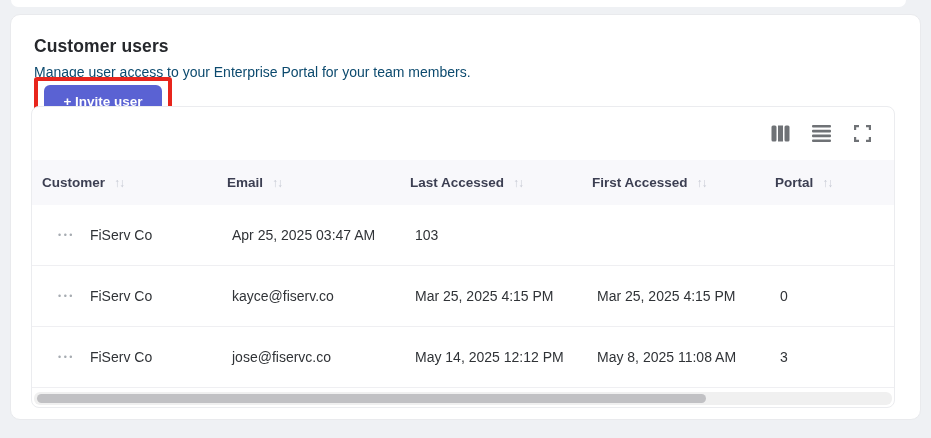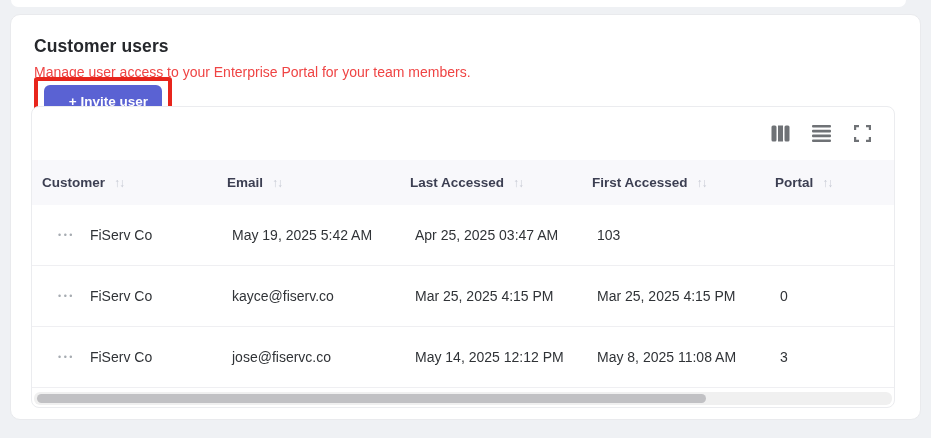--- a/index.html
+++ b/index.html
@@ -21,31 +21,31 @@
   }
   .card-header {
     display:flex; justify-content:space-between; align-items:flex-start;
     padding:21px 16px 0 23px;
     flex-direction:column;
   }
   .page-title {
     margin:0; font-size:17.5px; font-weight:700; color:#26282c; letter-spacing:.1px;
   }
   .page-subtitle {
-    margin:7px 0 0 0; font-size:14px; color:#ef4444;
+    margin:7px 0 0 0; font-size:14px; color:#0c4a6e;
   }
   .annotation-box {
     border:4px solid #e8251c; border-radius:3px; padding:4px 6px;
     margin-top:-3px;
   }
   .invite-btn {
     display:block; border:none; cursor:pointer;
     background:#5a62d3; color:#ffffff;
     font-family:inherit; font-size:13.5px; font-weight:700;
-    padding:9px 14px; border-radius:6px; min-width:118px;text-align:right;
+    padding:9px 14px; border-radius:6px; min-width:118px;
   }
   .table-panel {
     position:absolute; left:20px; top:91px; width:864px; height:302px;
     border:1px solid #ebecef; border-radius:8px; background:#fff; overflow:hidden;
   }
   .toolbar {
     height:53px; display:flex; align-items:center; justify-content:flex-end;
     gap:21px; padding-right:22px;
   }
   .icon-btn {
@@ -168,21 +168,20 @@
 
     <div>
 
         <div class="row grid-cols">
           <div class="td td-first">
             <button class="row-menu">
               <span>•••</span>
             </button>
             <span>FiServ Co</span>
           </div>
-          <div class="td">May 19, 2025 5:42 AM</div>
           <div class="td">Apr 25, 2025 03:47 AM</div>
           <div class="td">103</div>
         </div>
 
         <div class="row grid-cols">
           <div class="td td-first">
             <button class="row-menu">
               <span>•••</span>
             </button>
             <span>FiServ Co</span>

